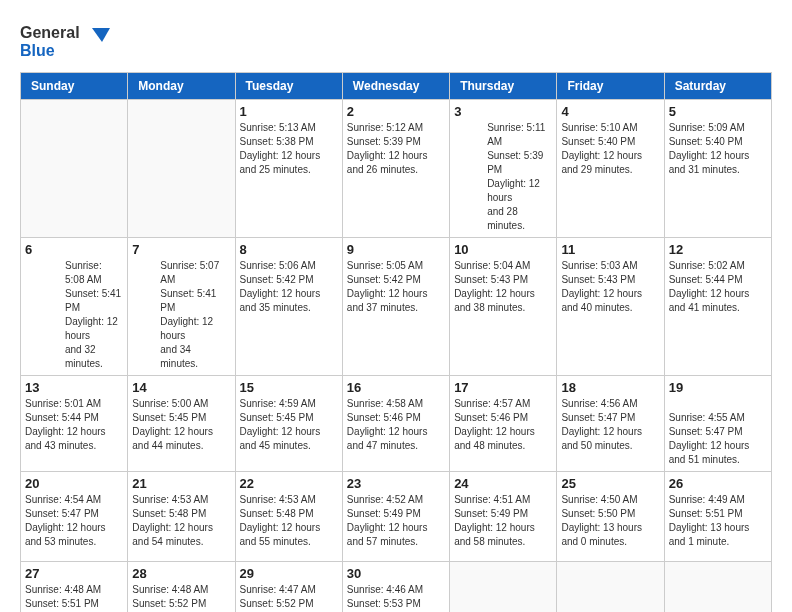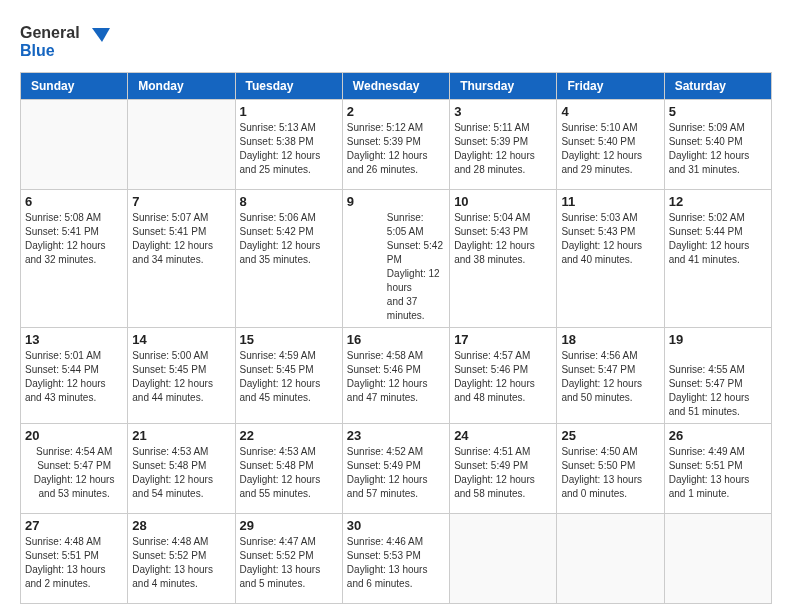--- a/index.html
+++ b/index.html
@@ -112,21 +112,21 @@
         </td>
         <td>
           <span class="day-num">2</span>
           <div class="day-detail" style="white-space: pre-line;">Sunrise: 5:12 AM
 Sunset: 5:39 PM
 Daylight: 12 hours
 and 26 minutes.</div>
         </td>
         <td>
           <span class="day-num">3</span>
-          <div class="day-detail" style="white-space: pre-line;">Sunrise: 5:11 AM
+          <div class="day-detail" style="white-space: pre-line; margin-left: 33px;">Sunrise: 5:11 AM
 Sunset: 5:39 PM
 Daylight: 12 hours
 and 28 minutes.</div>
         </td>
         <td>
           <span class="day-num">4</span>
           <div class="day-detail" style="white-space: pre-line;">Sunrise: 5:10 AM
 Sunset: 5:40 PM
 Daylight: 12 hours
 and 29 minutes.</div>
@@ -135,42 +135,42 @@
           <span class="day-num">5</span>
           <div class="day-detail" style="white-space: pre-line;">Sunrise: 5:09 AM
 Sunset: 5:40 PM
 Daylight: 12 hours
 and 31 minutes.</div>
         </td>
       </tr>
       <tr>
         <td>
           <span class="day-num">6</span>
-          <div class="day-detail" style="white-space: pre-line;">Sunrise: 5:08 AM
+          <div class="day-detail" style="white-space: pre-line; margin-left: 40px;">Sunrise: 5:08 AM
 Sunset: 5:41 PM
 Daylight: 12 hours
 and 32 minutes.</div>
         </td>
         <td>
           <span class="day-num">7</span>
-          <div class="day-detail" style="white-space: pre-line;">Sunrise: 5:07 AM
+          <div class="day-detail" style="white-space: pre-line; margin-left: 28px;">Sunrise: 5:07 AM
 Sunset: 5:41 PM
 Daylight: 12 hours
 and 34 minutes.</div>
         </td>
         <td>
           <span class="day-num">8</span>
           <div class="day-detail" style="white-space: pre-line;">Sunrise: 5:06 AM
 Sunset: 5:42 PM
 Daylight: 12 hours
 and 35 minutes.</div>
         </td>
         <td>
           <span class="day-num">9</span>
-          <div class="day-detail" style="white-space: pre-line; margin-left: 40px;">Sunrise: 5:05 AM
+          <div class="day-detail" style="white-space: pre-line;">Sunrise: 5:05 AM
 Sunset: 5:42 PM
 Daylight: 12 hours
 and 37 minutes.</div>
         </td>
         <td>
           <span class="day-num">10</span>
           <div class="day-detail" style="white-space: pre-line;">Sunrise: 5:04 AM
 Sunset: 5:43 PM
 Daylight: 12 hours
 and 38 minutes.</div>
@@ -237,21 +237,21 @@
           <span class="day-num">19</span>
           <div class="day-detail" style="white-space: pre-line; margin-top: 16px;">Sunrise: 4:55 AM
 Sunset: 5:47 PM
 Daylight: 12 hours
 and 51 minutes.</div>
         </td>
       </tr>
       <tr>
         <td>
           <span class="day-num">20</span>
-          <div class="day-detail" style="white-space: pre-line; text-align: center;">Sunrise: 4:54 AM
+          <div class="day-detail" style="white-space: pre-line;">Sunrise: 4:54 AM
 Sunset: 5:47 PM
 Daylight: 12 hours
 and 53 minutes.</div>
         </td>
         <td>
           <span class="day-num">21</span>
           <div class="day-detail" style="white-space: pre-line;">Sunrise: 4:53 AM
 Sunset: 5:48 PM
 Daylight: 12 hours
 and 54 minutes.</div>

